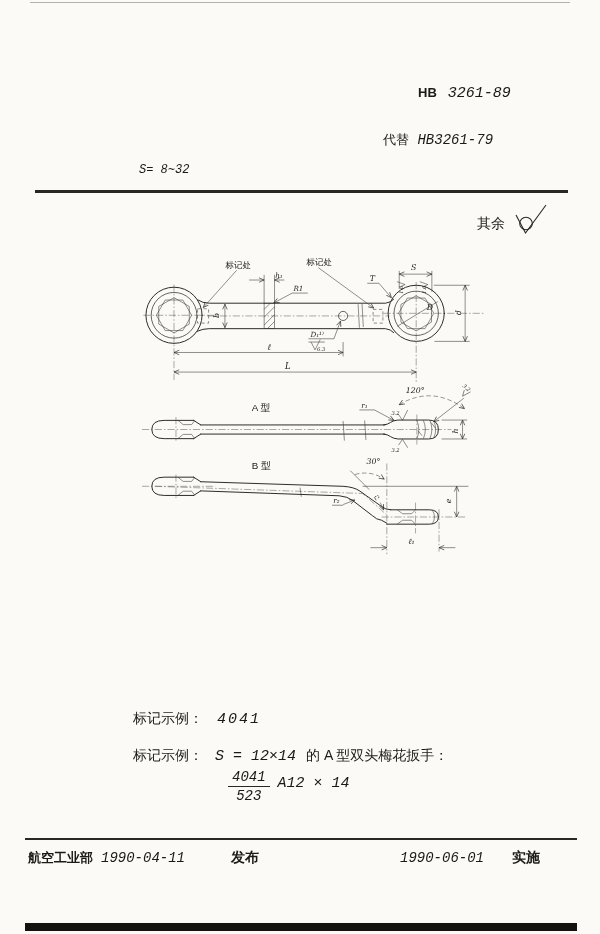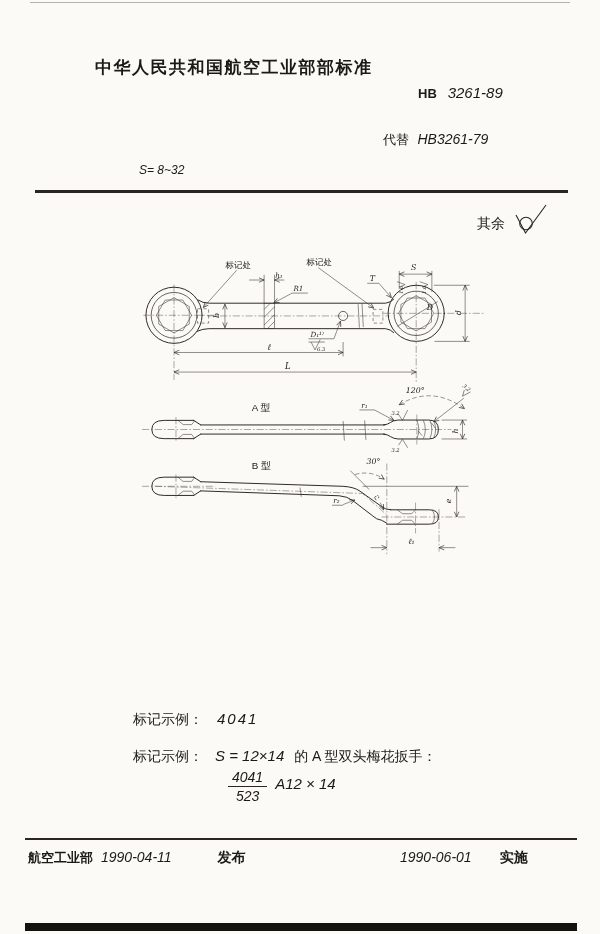--- a/index.html
+++ b/index.html
@@ -1,19 +1,19 @@
 <!DOCTYPE html>
 <html><head>
 <meta charset="utf-8">
 <style>
   html,body{margin:0;padding:0;background:#e6e6e4;}
   .page{position:relative;width:600px;height:934px;background:#fbfaf6;overflow:hidden;
         font-family:"Liberation Sans",sans-serif;color:#1c1a17;}
   .abs{position:absolute;}
-  .hand{font-family:Liberation Sans, sans-serif;font-style:italic;}
+  .hand{font-family:Liberation Mono, monospace;font-style:italic;}
   .cjkb{font-weight:bold;}
   .rule{background:#2a2722;}
   svg text{font-family:"DejaVu Serif",serif;font-style:italic;fill:#1c1a17;}
   svg text.cjk{font-family:"Liberation Sans",sans-serif;font-style:normal;}
   .s-thick{stroke:#2b2823;stroke-width:1.5;fill:none;stroke-linecap:round;}
   .s-med{stroke:#2b2823;stroke-width:1.1;fill:none;}
   .s-thin{stroke:#3a362f;stroke-width:0.85;fill:none;}
   .s-cl{stroke:#4a453d;stroke-width:0.7;fill:none;stroke-dasharray:11 3 2.5 3;}
   .s-dash{stroke:#3a362f;stroke-width:0.85;fill:none;stroke-dasharray:5 4;}
   .s-arc{stroke:#3a362f;stroke-width:0.8;fill:none;stroke-dasharray:7 4;}
@@ -22,21 +22,20 @@
   .frac .den{display:block;padding-top:1px;}
 </style>
 </head>
 <body>
 
 <div class="page">
 
   <div class="abs rule" style="left:30px;top:2px;width:540px;height:1px;opacity:.35"></div>
   <div class="abs" style="left:25px;top:923px;width:552px;height:8px;background:#14120f;"></div>
 
-  <div class="abs cjkb" style="left:95px;top:56px;font-size:17px;letter-spacing:1.5px;">中华人民共和国航空工业部部标准</div>
 
   <div class="abs" style="left:418px;top:84px;font-size:14px;">
     <span class="cjkb" style="font-size:13px;">HB</span>
     <span class="hand" style="font-size:15px;margin-left:7px;">3261-89</span>
   </div>
 
 
   <div class="abs" style="left:383px;top:130px;">
     <span style="font-size:13px;">代替</span>
     <span class="hand" style="font-size:14px;margin-left:4px;">HB3261-79</span>

